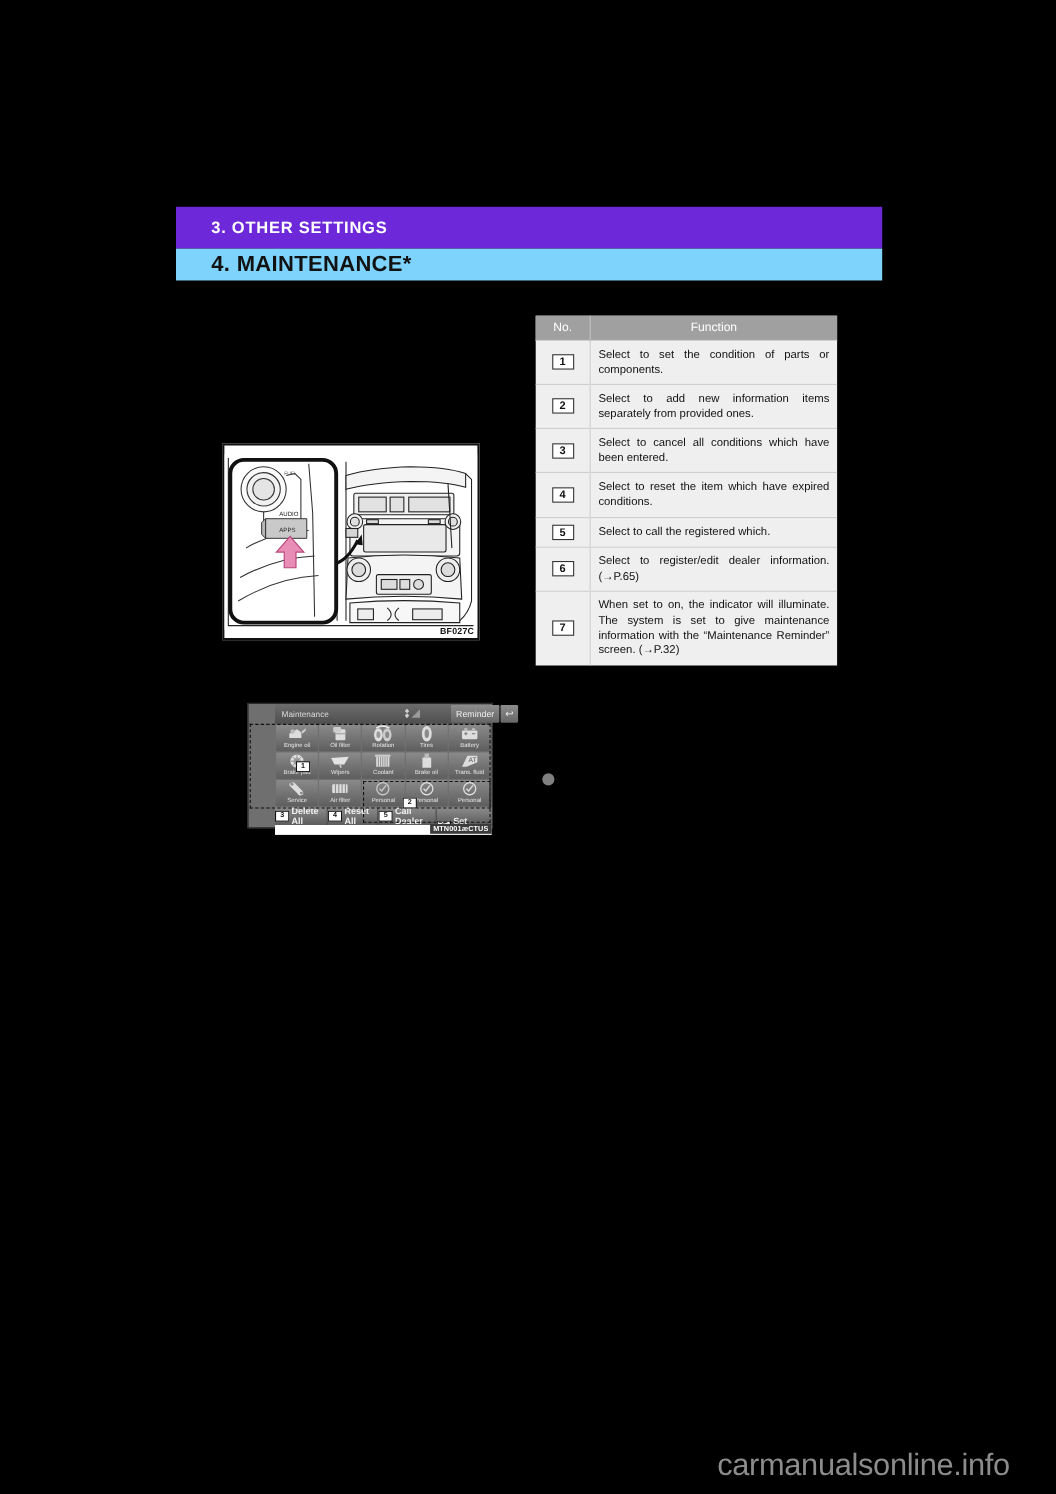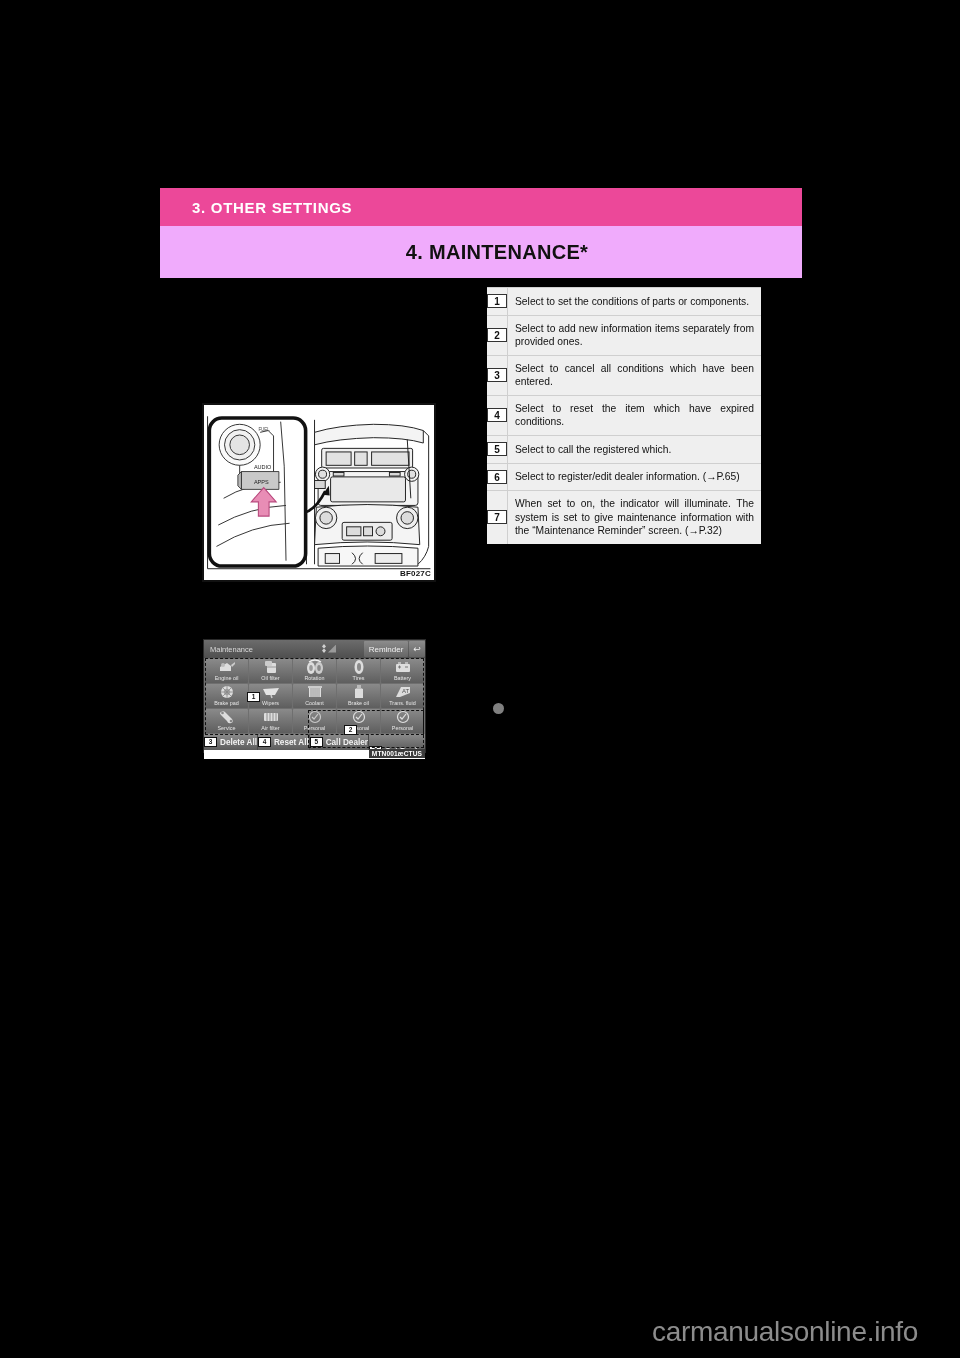--- a/index.html
+++ b/index.html
@@ -1,25 +1,25 @@
 <!DOCTYPE html>
 <html><head>
 <meta charset="utf-8">
 <style>
   html,body{margin:0;padding:0;background:#000;}
   body{width:960px;height:1358px;position:relative;overflow:hidden;
        font-family:"Liberation Sans","DejaVu Sans",sans-serif;}
 
   
   #chapter-bar{position:absolute;left:160px;top:188px;width:642px;height:38px;
-      background:#ec4899;display:flex;align-items:center;}
+      background:#6d28d9;display:flex;align-items:center;}
   #chapter-bar .txt{color:#fff;font-size:15px;font-weight:bold;letter-spacing:.7px;
       margin-left:32px;}
-  #section-bar{position:absolute;left:160px;top:226px;width:642px;height:52px;
-      background:#f0abfc;display:flex;align-items:center;justify-content:center;}
+  #section-bar{position:absolute;left:160px;top:226px;width:642px;height:29px;
+      background:#7dd3fc;display:flex;align-items:center;}
   #section-bar .txt{color:#111;font-size:20px;font-weight:bold;letter-spacing:.3px;
       margin-left:32px;}
 
   
   #fn-table{position:absolute;left:487px;top:287px;width:274px;
       border-collapse:collapse;background:#efefef;font-size:10.3px;color:#111;}
   #fn-table th{background:#a0a0a0;color:#fff;font-weight:normal;font-size:11px;
       padding:5px 0;text-align:center;border:none;}
   #fn-table th.no-col{width:49px;}
   #fn-table td{vertical-align:middle;padding:6px 7px 6px 7px;
@@ -33,23 +33,23 @@
       font-size:10px;line-height:11px;font-weight:bold;text-align:center;}
 
   
   #dash-fig{position:absolute;left:202px;top:403px;width:234px;height:179px;
       background:#fff;border:2px solid #111;box-sizing:border-box;}
   #dash-fig svg{display:block;width:100%;height:100%;}
   #fig-code{position:absolute;right:3px;bottom:2px;font-size:8px;font-weight:bold;
       color:#111;letter-spacing:.2px;}
 
   
-  #mt-screen{position:absolute;left:203px;top:639px;width:223px;height:114px;
+  #mt-screen{position:absolute;left:225px;top:639px;width:223px;height:114px;
       background:#6f6f6f;border:1px solid #2a2a2a;box-sizing:border-box;
-      display:flex;flex-direction:column;}
+      display:flex;flex-direction:column;padding-left:24px;}
   #mt-top{height:18px;display:flex;align-items:center;
       background:linear-gradient(#6c6c6c,#4f4f4f);position:relative;flex:0 0 auto;}
   #mt-title{color:#d9d9d9;font-size:7.5px;margin-left:6px;}
   #mt-status{position:absolute;left:118px;top:4px;display:flex;align-items:center;gap:2px;}
   .bt-ico{width:4px;height:9px;background:#cfcfcf;
       clip-path:polygon(50% 0,100% 28%,50% 50%,100% 72%,50% 100%,50% 0,0 28%,50% 50%,0 72%,50% 100%);}
   .sig-ico{width:8px;height:8px;background:#9a9a9a;clip-path:polygon(100% 0,100% 100%,0 100%);}
   #mt-reminder{position:absolute;left:160px;top:1px;width:44px;height:16px;
       background:linear-gradient(#8c8c8c,#666);display:flex;align-items:center;
       justify-content:center;color:#f0f0f0;font-size:8px;border-radius:1px;text-align:right;}
@@ -97,23 +97,27 @@
 
 <div id="chapter-bar">
   <span class="txt">3. OTHER SETTINGS</span>
 </div>
 <div id="section-bar">
   <span class="txt">4. MAINTENANCE*</span>
 </div>
 
 <table id="fn-table">
   <tbody>
+      <tr>
+    <th class="no-col">No.</th>
+    <th>Function</th>
+  </tr>
   <tr>
     <td class="numcell"><span class="numbox">1</span></td>
-    <td>Select to set the conditions of parts or components.</td>
+    <td>Select to set the condition of parts or components.</td>
   </tr>
   <tr>
     <td class="numcell"><span class="numbox">2</span></td>
     <td>Select to add new information items separately from provided ones.</td>
   </tr>
   <tr>
     <td class="numcell"><span class="numbox">3</span></td>
     <td>Select to cancel all conditions which have been entered.</td>
   </tr>
   <tr>

